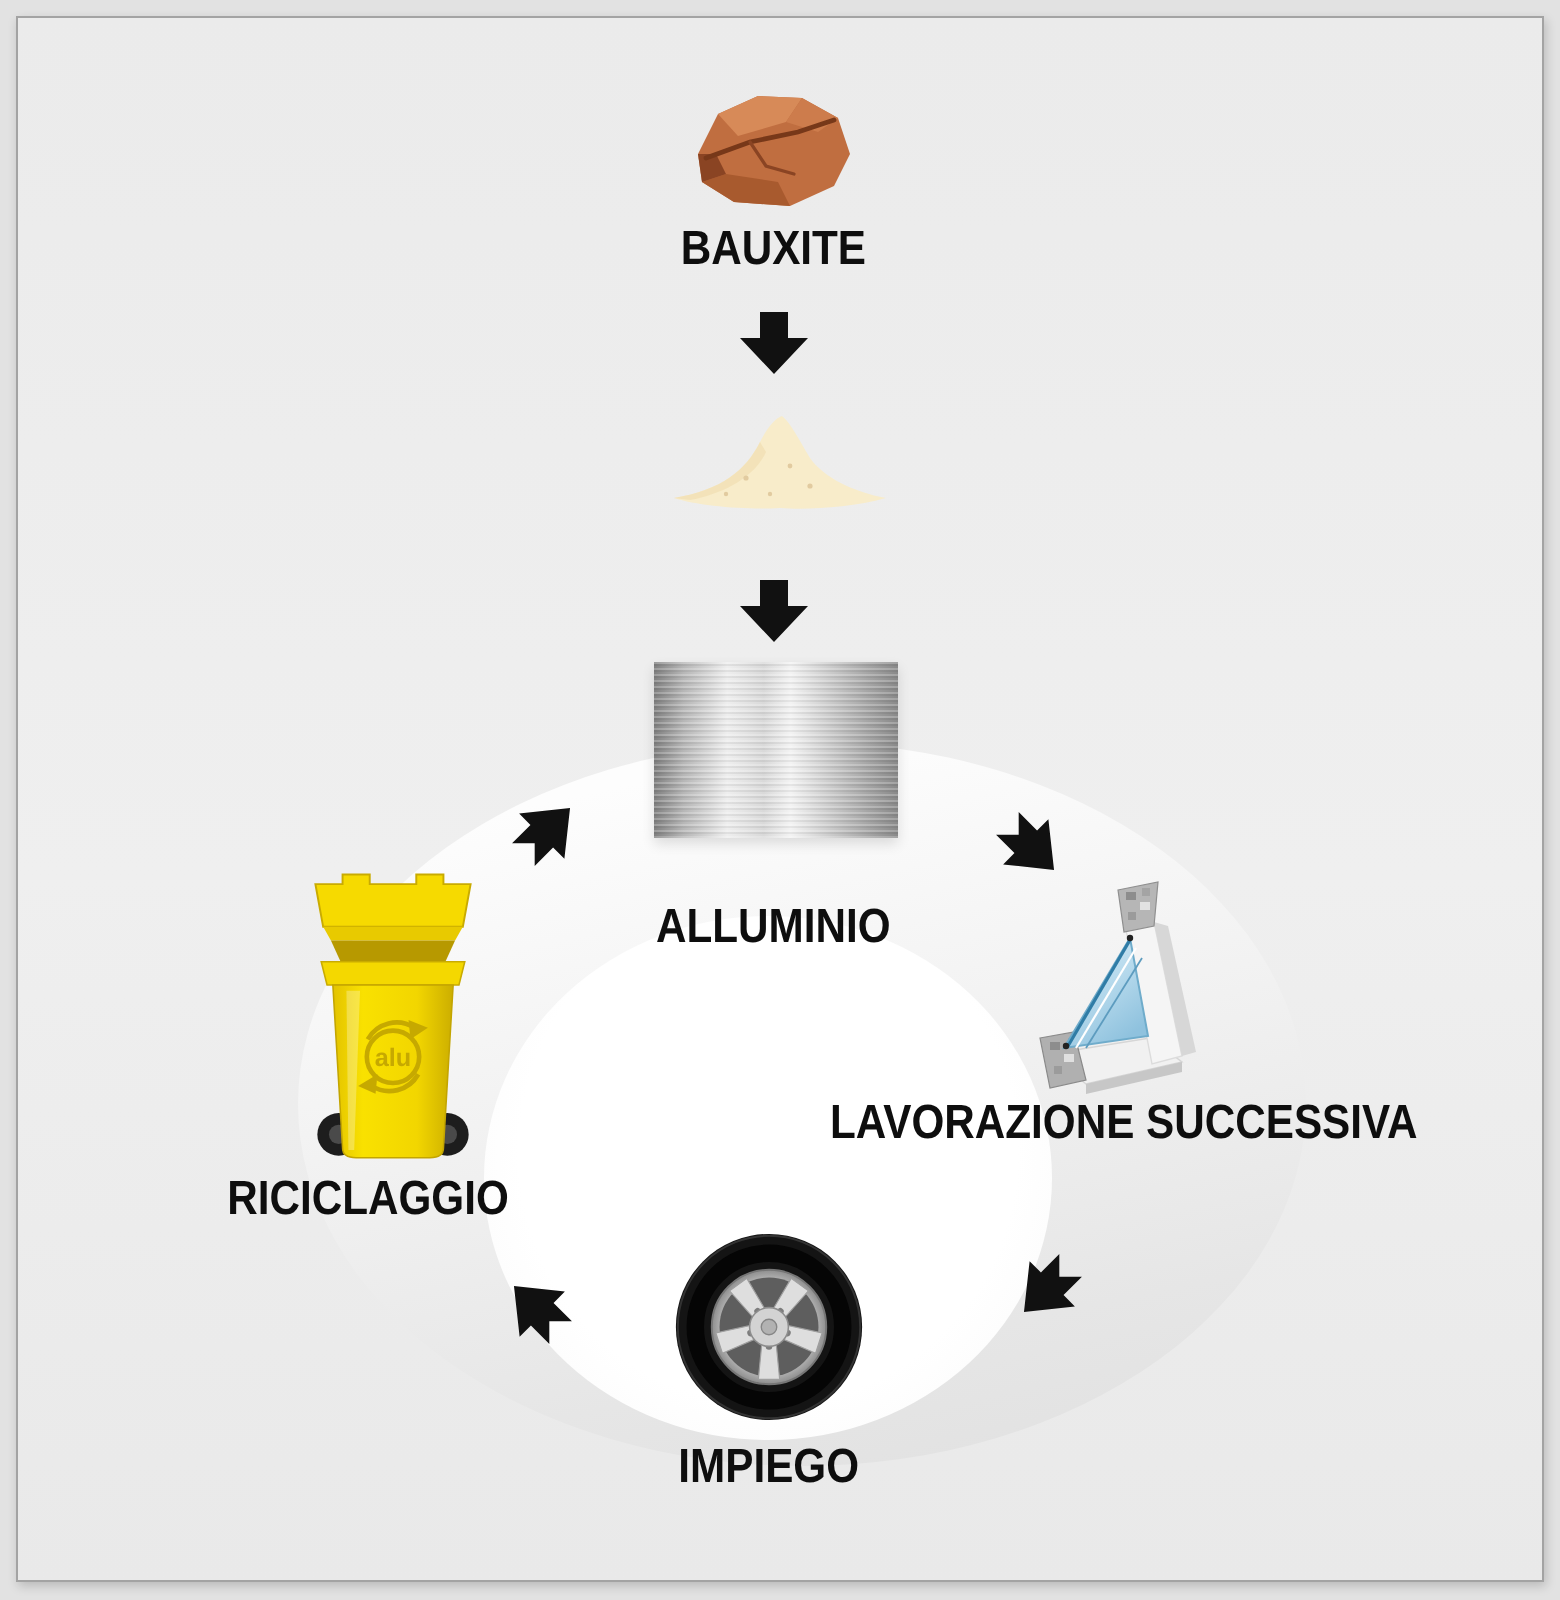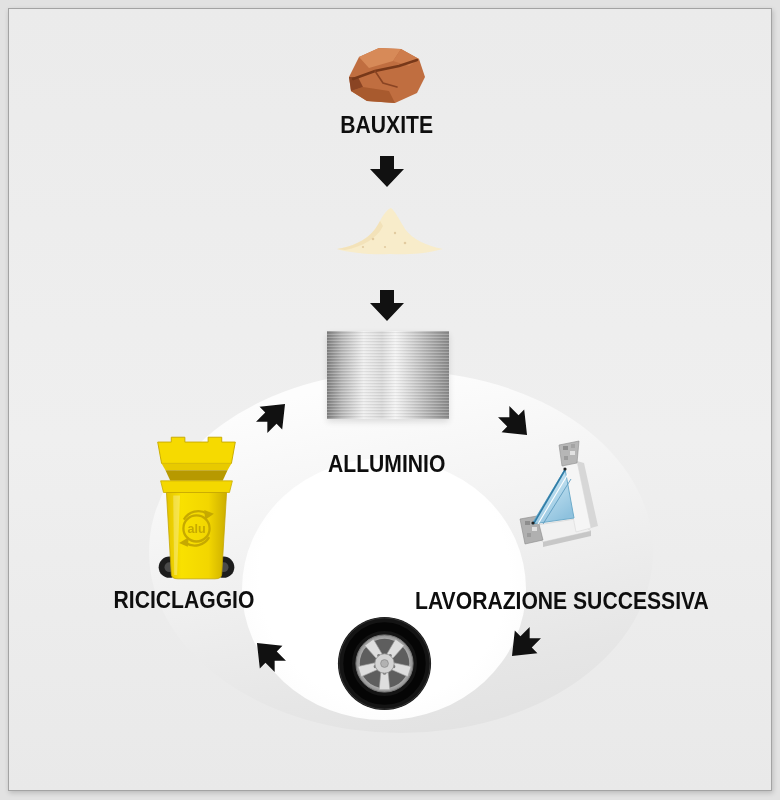--- a/index.html
+++ b/index.html
@@ -135,21 +135,21 @@
     </g>
 
     <polygon points="50,30 17,85 59,79" fill="url(#glassG)" stroke="#6faccb" stroke-width="1"></polygon>
     <line x1="50" y1="31" x2="19" y2="84" stroke="#2f7ca6" stroke-width="1.6"></line>
     <line x1="53" y1="35" x2="23" y2="85" stroke="#ffffff" stroke-width="1.1"></line>
     <line x1="56" y1="40" x2="28" y2="85" stroke="#5d9cbf" stroke-width="0.9"></line>
     <circle cx="50" cy="30" r="1.6" fill="#222"></circle>
     <circle cx="18" cy="84" r="1.6" fill="#222"></circle>
   </svg>
 
-  <div class="label" style="left:353px;top:579px;">
+  <div class="label" style="left:353px;top:540px;">
     <span>LAVORAZIONE SUCCESSIVA</span>
   </div>
 
   <svg class="abs" style="left:139px;top:422px;" width="97" height="156" viewBox="0 0 100 160">
     <defs>
       <linearGradient id="binG" x1="0" y1="0" x2="1" y2="0">
         <stop offset="0" stop-color="#e3c300"></stop>
         <stop offset="0.25" stop-color="#f9e100"></stop>
         <stop offset="0.7" stop-color="#f2d600"></stop>
         <stop offset="1" stop-color="#ccae00"></stop>
@@ -217,15 +217,18 @@
           </g>
       <g transform="rotate(324 50 50)">
             <polygon points="44.5,23 55.5,23 53.5,43.5 46.5,43.5" fill="#dedede" stroke="#9f9f9f" stroke-width="0.6"></polygon>
             <circle cx="50" cy="40" r="1.7" fill="#7d7d7d"></circle>
           </g>
     </g>
     <circle cx="50" cy="50" r="10" fill="#d3d3d3" stroke="#8d8d8d" stroke-width="0.8"></circle>
     <circle cx="50" cy="50" r="4" fill="#b2b2b2" stroke="#868686" stroke-width="0.7"></circle>
   </svg>
 
+  <div class="label" style="left:175px;top:712px;">
+    <span>IMPIEGO</span>
+  </div>
 
 </div>
 </div>
 
 </body></html>

